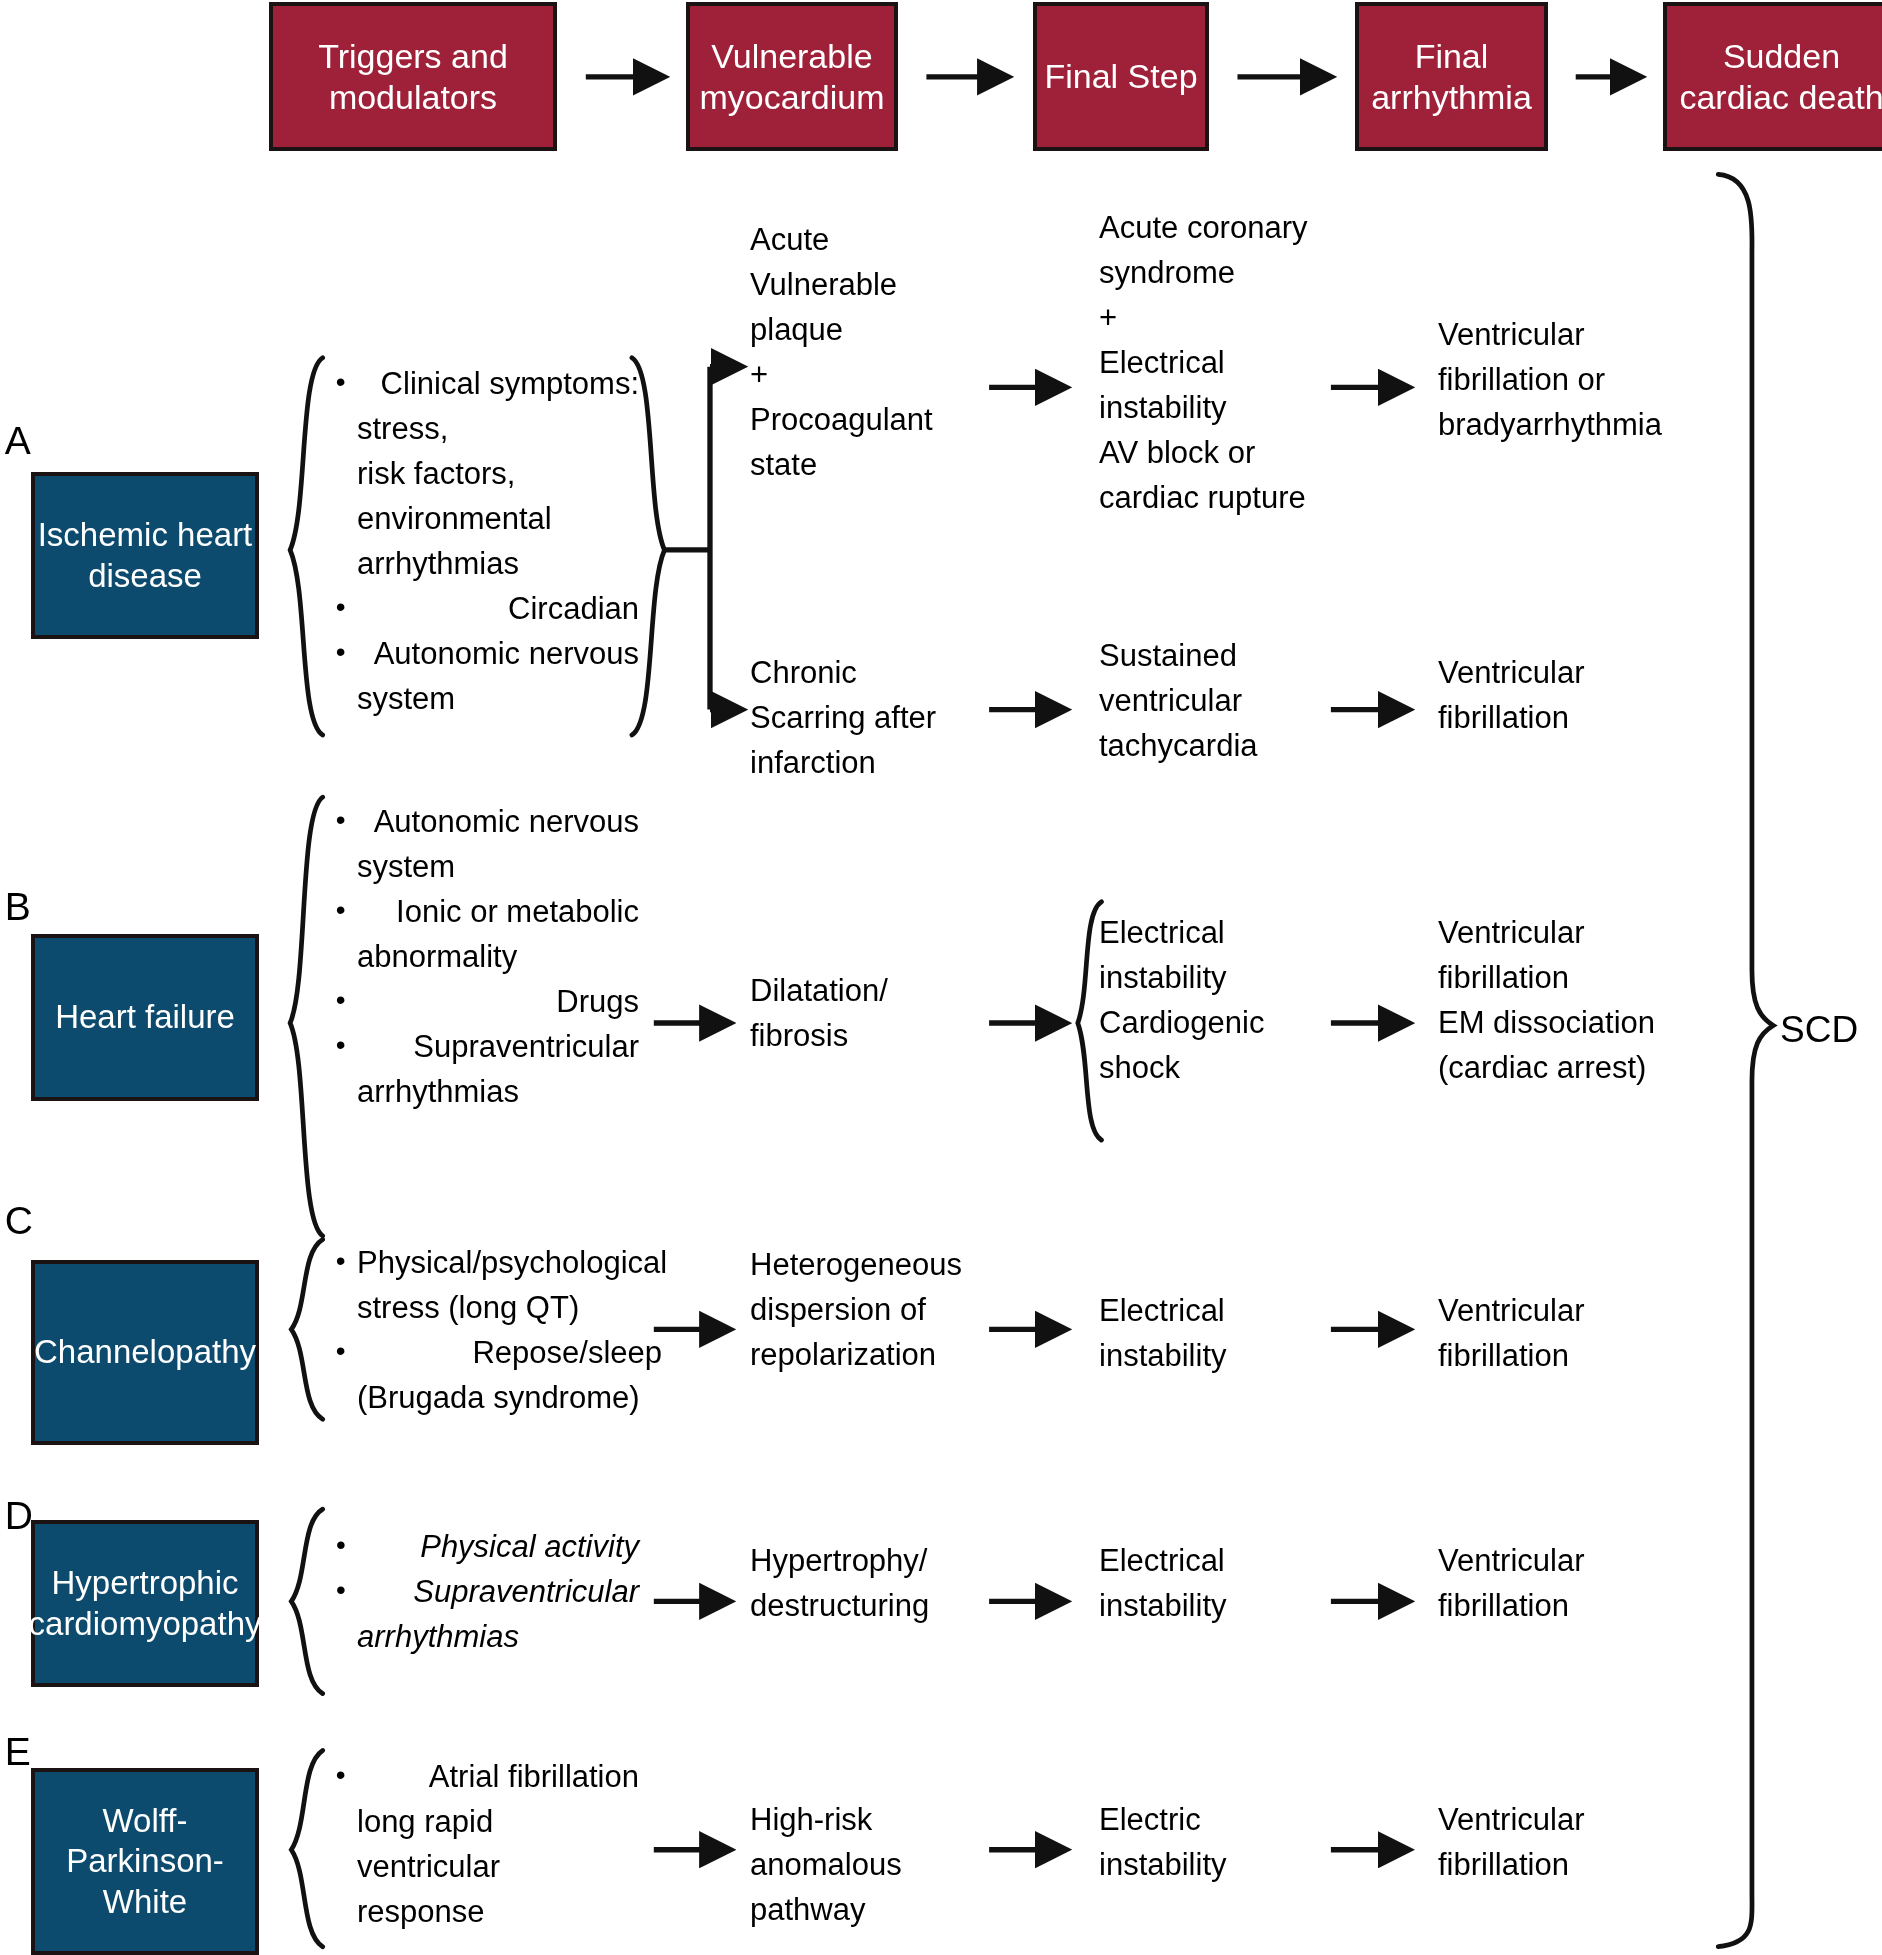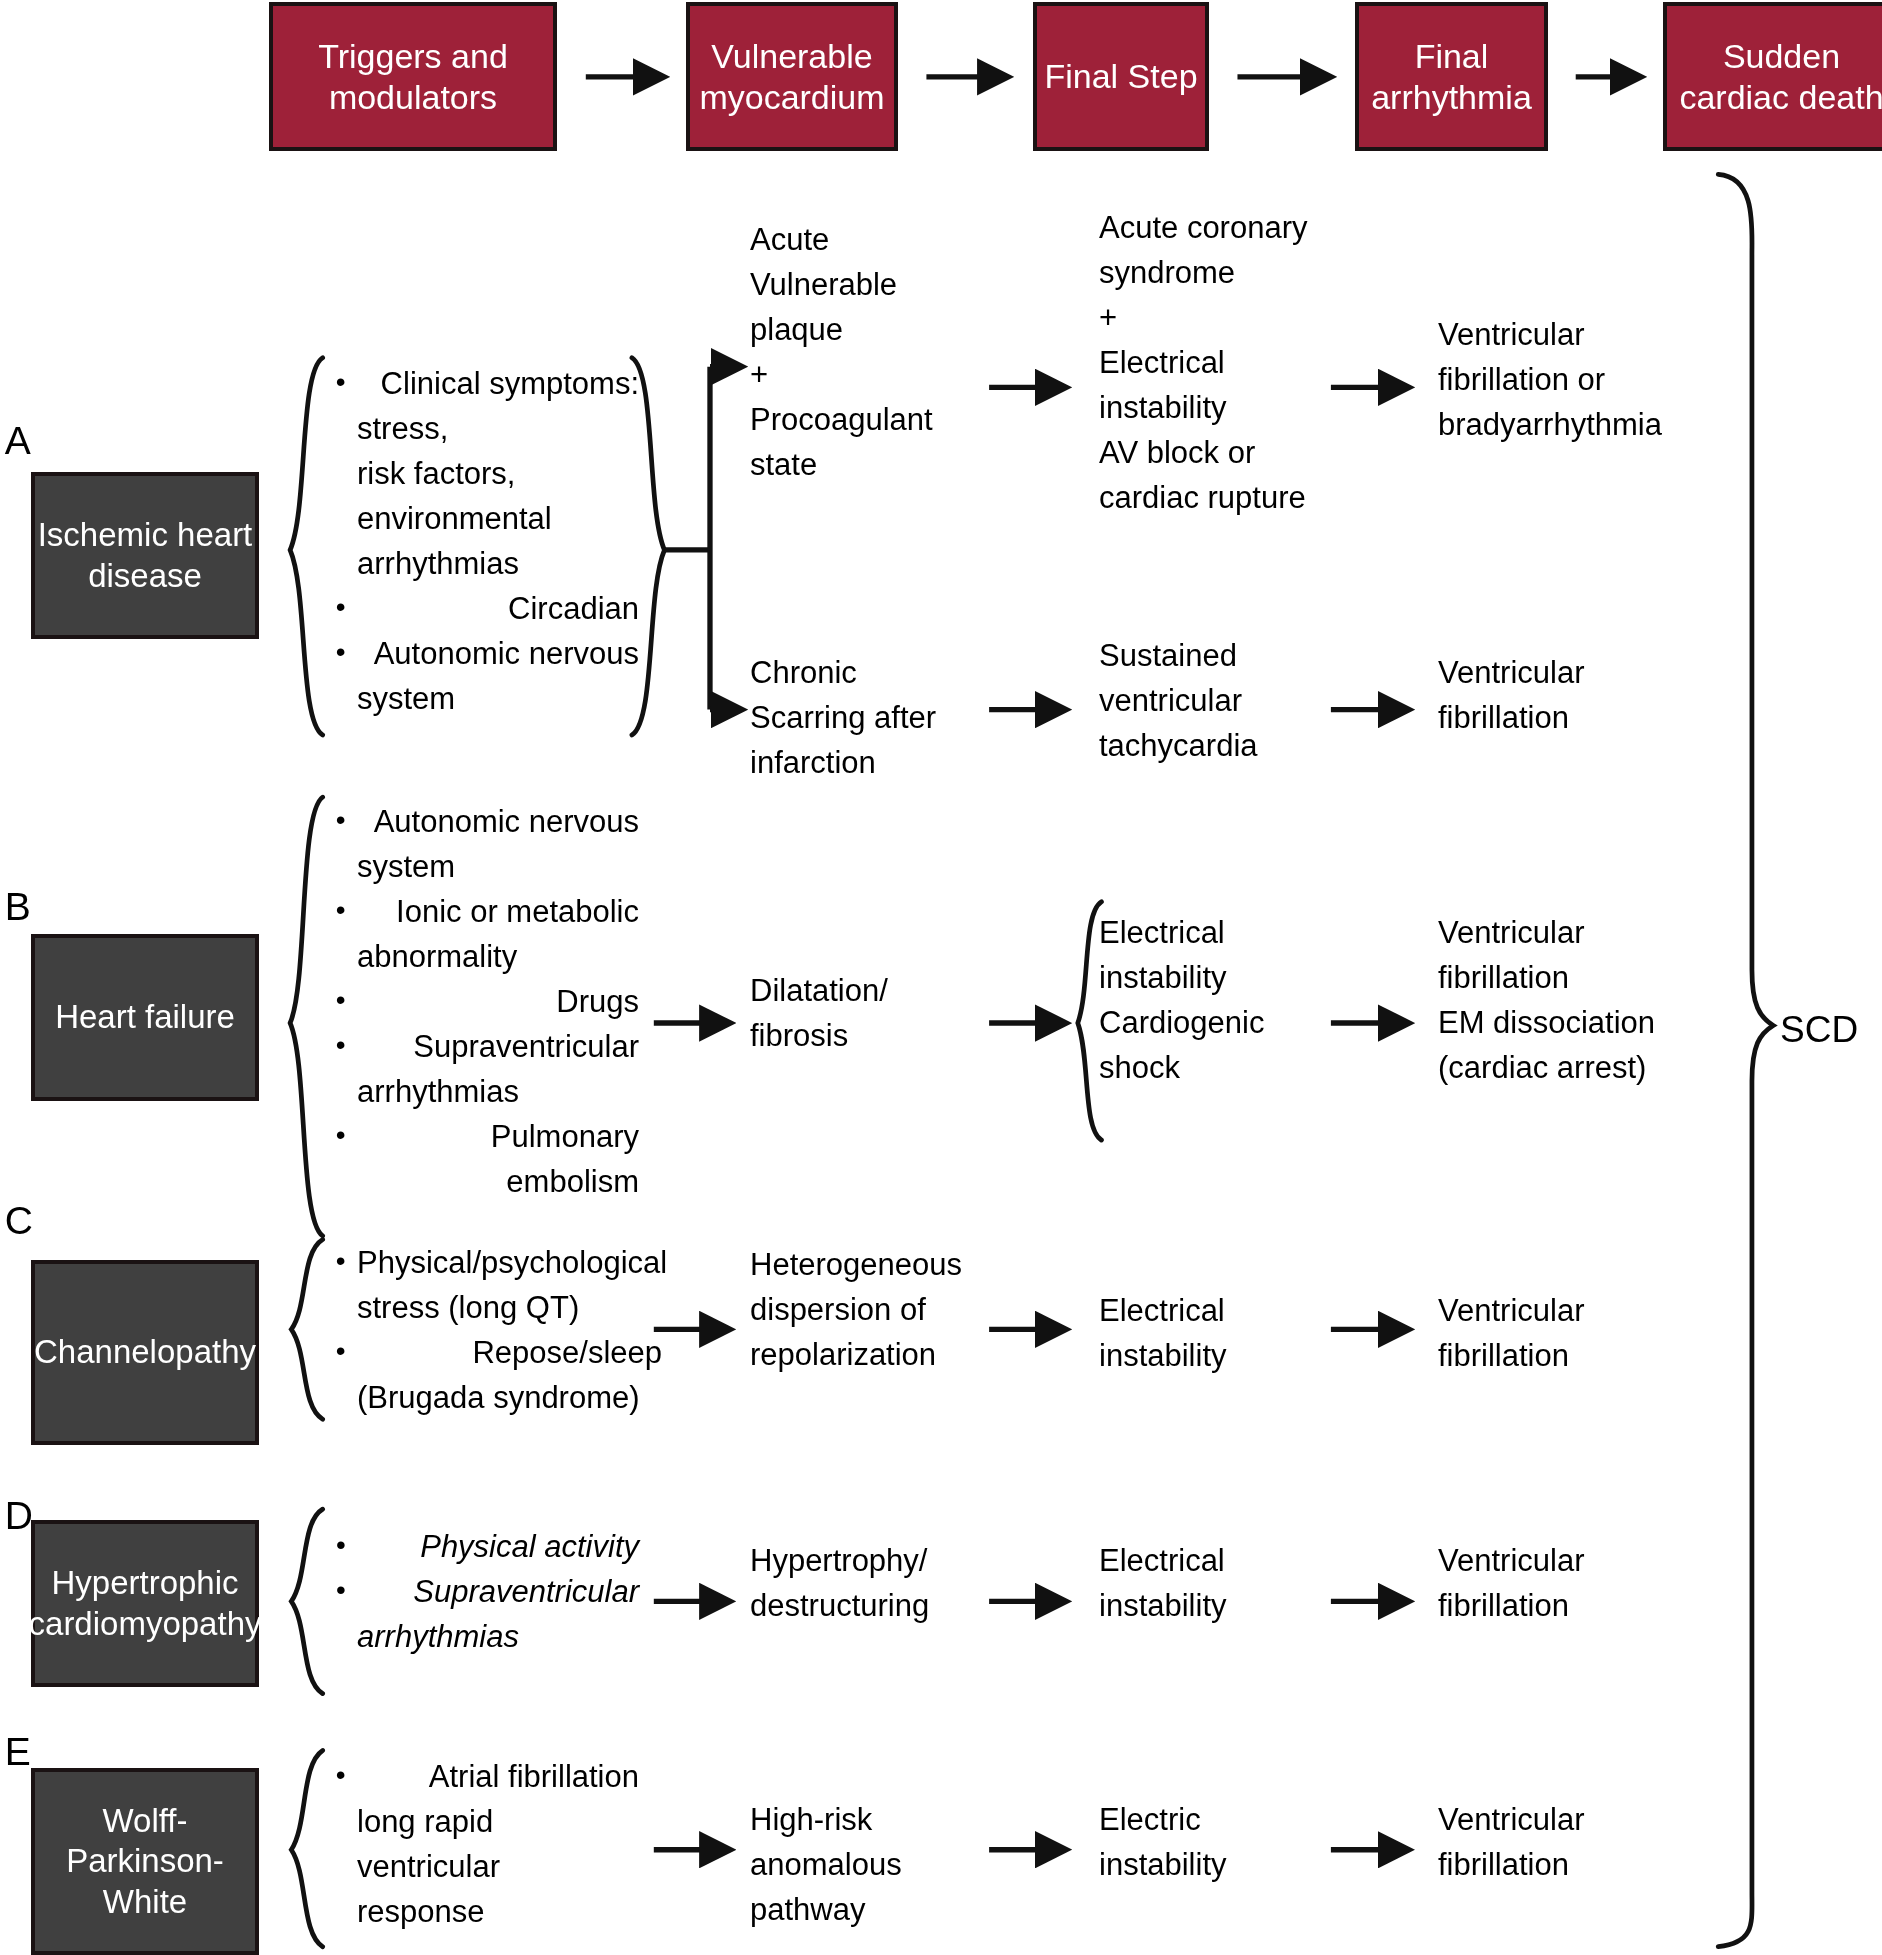--- a/index.html
+++ b/index.html
@@ -7,21 +7,21 @@
   #stage{position:relative;width:1883px;height:1955px;background:#fff;overflow:hidden;}
 
   
   .hbox{
     position:absolute;background:#9E2139;border:4.1px solid #1a1213;
     color:#fff;display:flex;align-items:center;justify-content:center;
     text-align:center;line-height:1.20;font-size:34px;box-sizing:border-box;
   }
   
   .dbox{
-    position:absolute;background:#404040;border:4.1px solid #1a1213;
+    position:absolute;background:#0c4a6e;border:4.1px solid #1a1213;
     color:#fff;display:flex;align-items:center;justify-content:center;
     text-align:center;line-height:1.22;font-size:33px;box-sizing:border-box;
   }
   
   .txt{position:absolute;font-size:31px;line-height:1.45;color:#000;white-space:pre-line;}
   .rowletter{position:absolute;font-size:39px;line-height:1;color:#000;}
   .scd{position:absolute;font-size:37px;line-height:1;color:#000;}
 
   
   .blist{position:absolute;font-size:31px;line-height:1.45;color:#000;}
@@ -78,21 +78,20 @@
   </div>
 
   <div class="blist" style="left:331px;top:800px;width:308px;">
     <div class="bi">Autonomic nervous</div>
     <div class="cont">system</div>
     <div class="bi">Ionic or metabolic</div>
     <div class="cont">abnormality</div>
     <div class="bi">Drugs</div>
     <div class="bi">Supraventricular</div>
     <div class="cont">arrhythmias</div>
-    <div class="bi">Pulmonary embolism</div>
   </div>
 
   <div class="blist" style="left:331px;top:1241px;width:331px;">
     <div class="bi">Physical/psychological</div>
     <div class="cont">stress (long QT)</div>
     <div class="bi">Repose/sleep</div>
     <div class="cont">(Brugada syndrome)</div>
   </div>
 
   <div class="blist" style="left:331px;top:1525px;width:308px;font-style:italic;">

